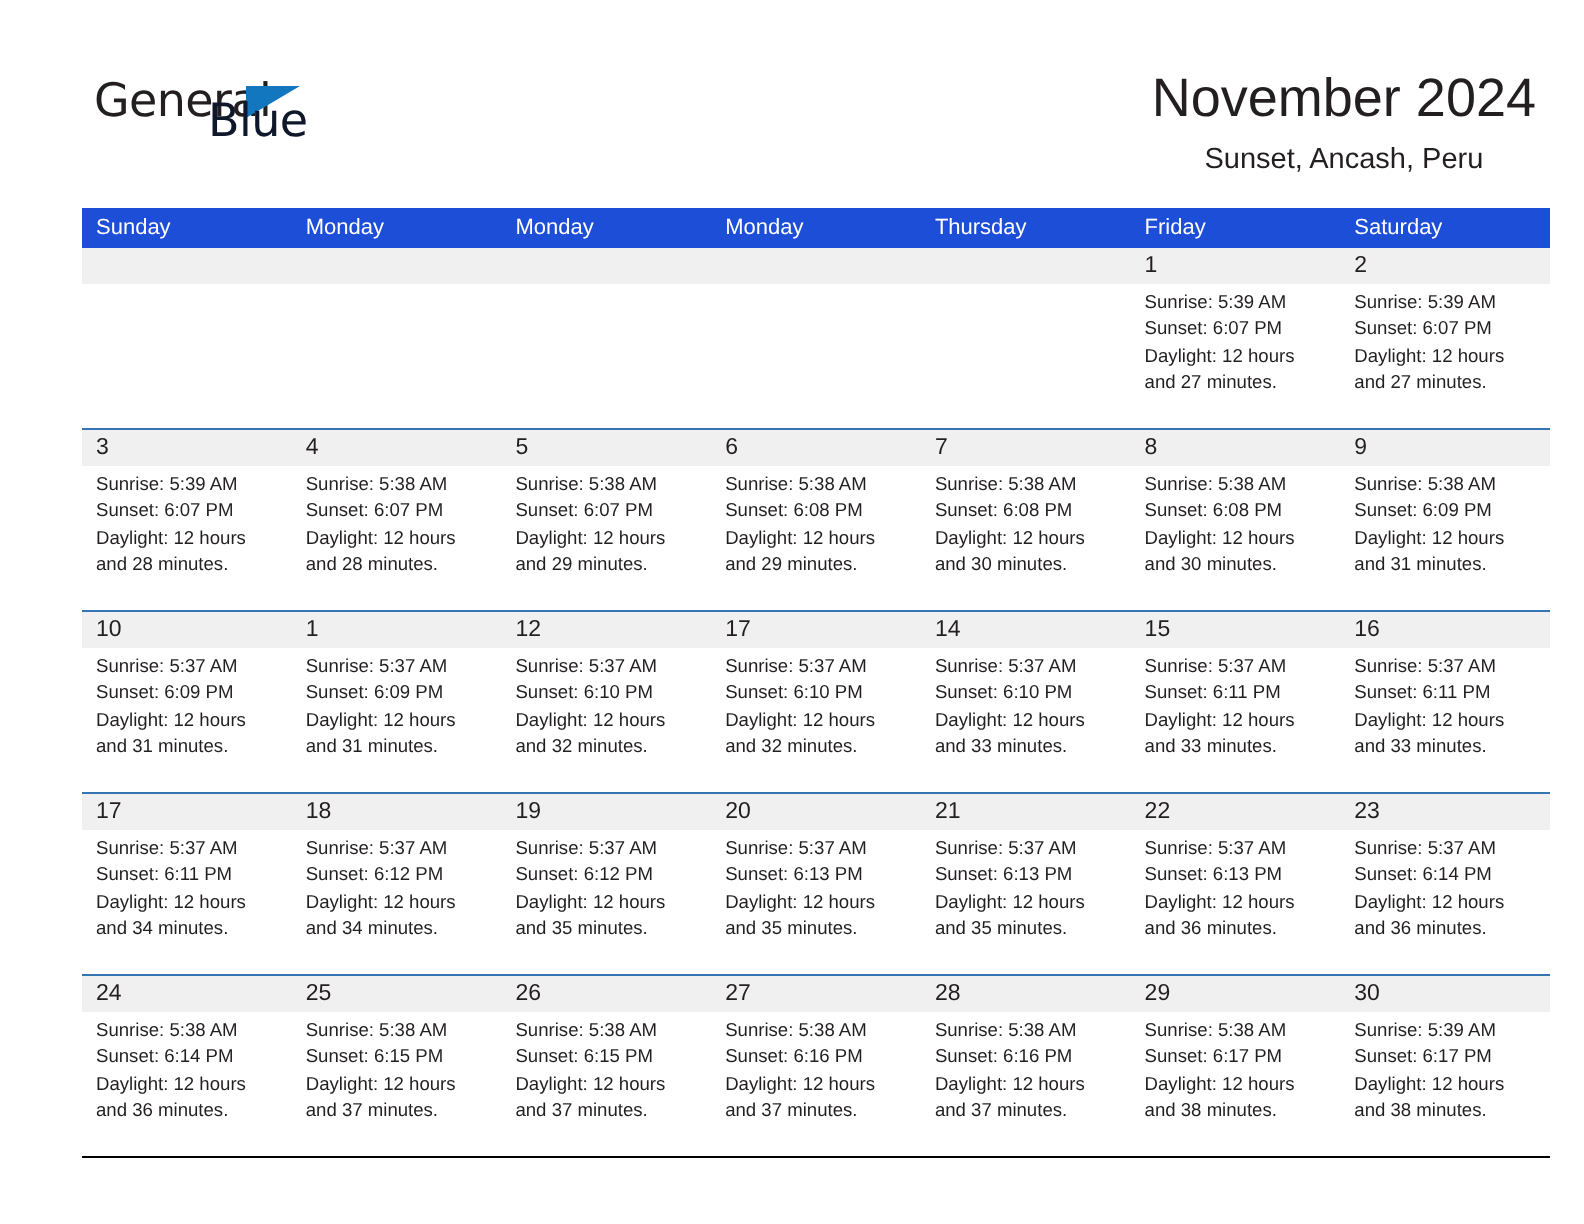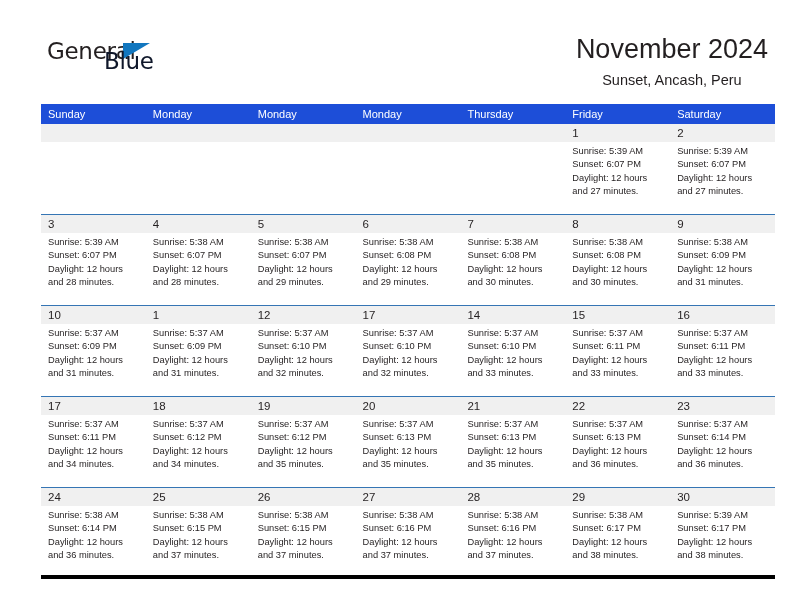--- a/index.html
+++ b/index.html
@@ -112,21 +112,21 @@
     overflow: hidden;
   }
   .week-row {
     display: flex;
     width: 100%;
     height: 91px;
     border-bottom: 1px solid #3575b4;
     box-sizing: border-box;
   }
   .week-row:last-child {
-    border-bottom: 4px solid #000000;
+    border-bottom: 1px solid #000000;
   }
   .day-cell {
     flex: 1 1 0;
     box-sizing: border-box;
     position: relative;
     overflow: hidden;
   }
   .day-num-band {
     height: 18px;
     background: #f0f0f0;

